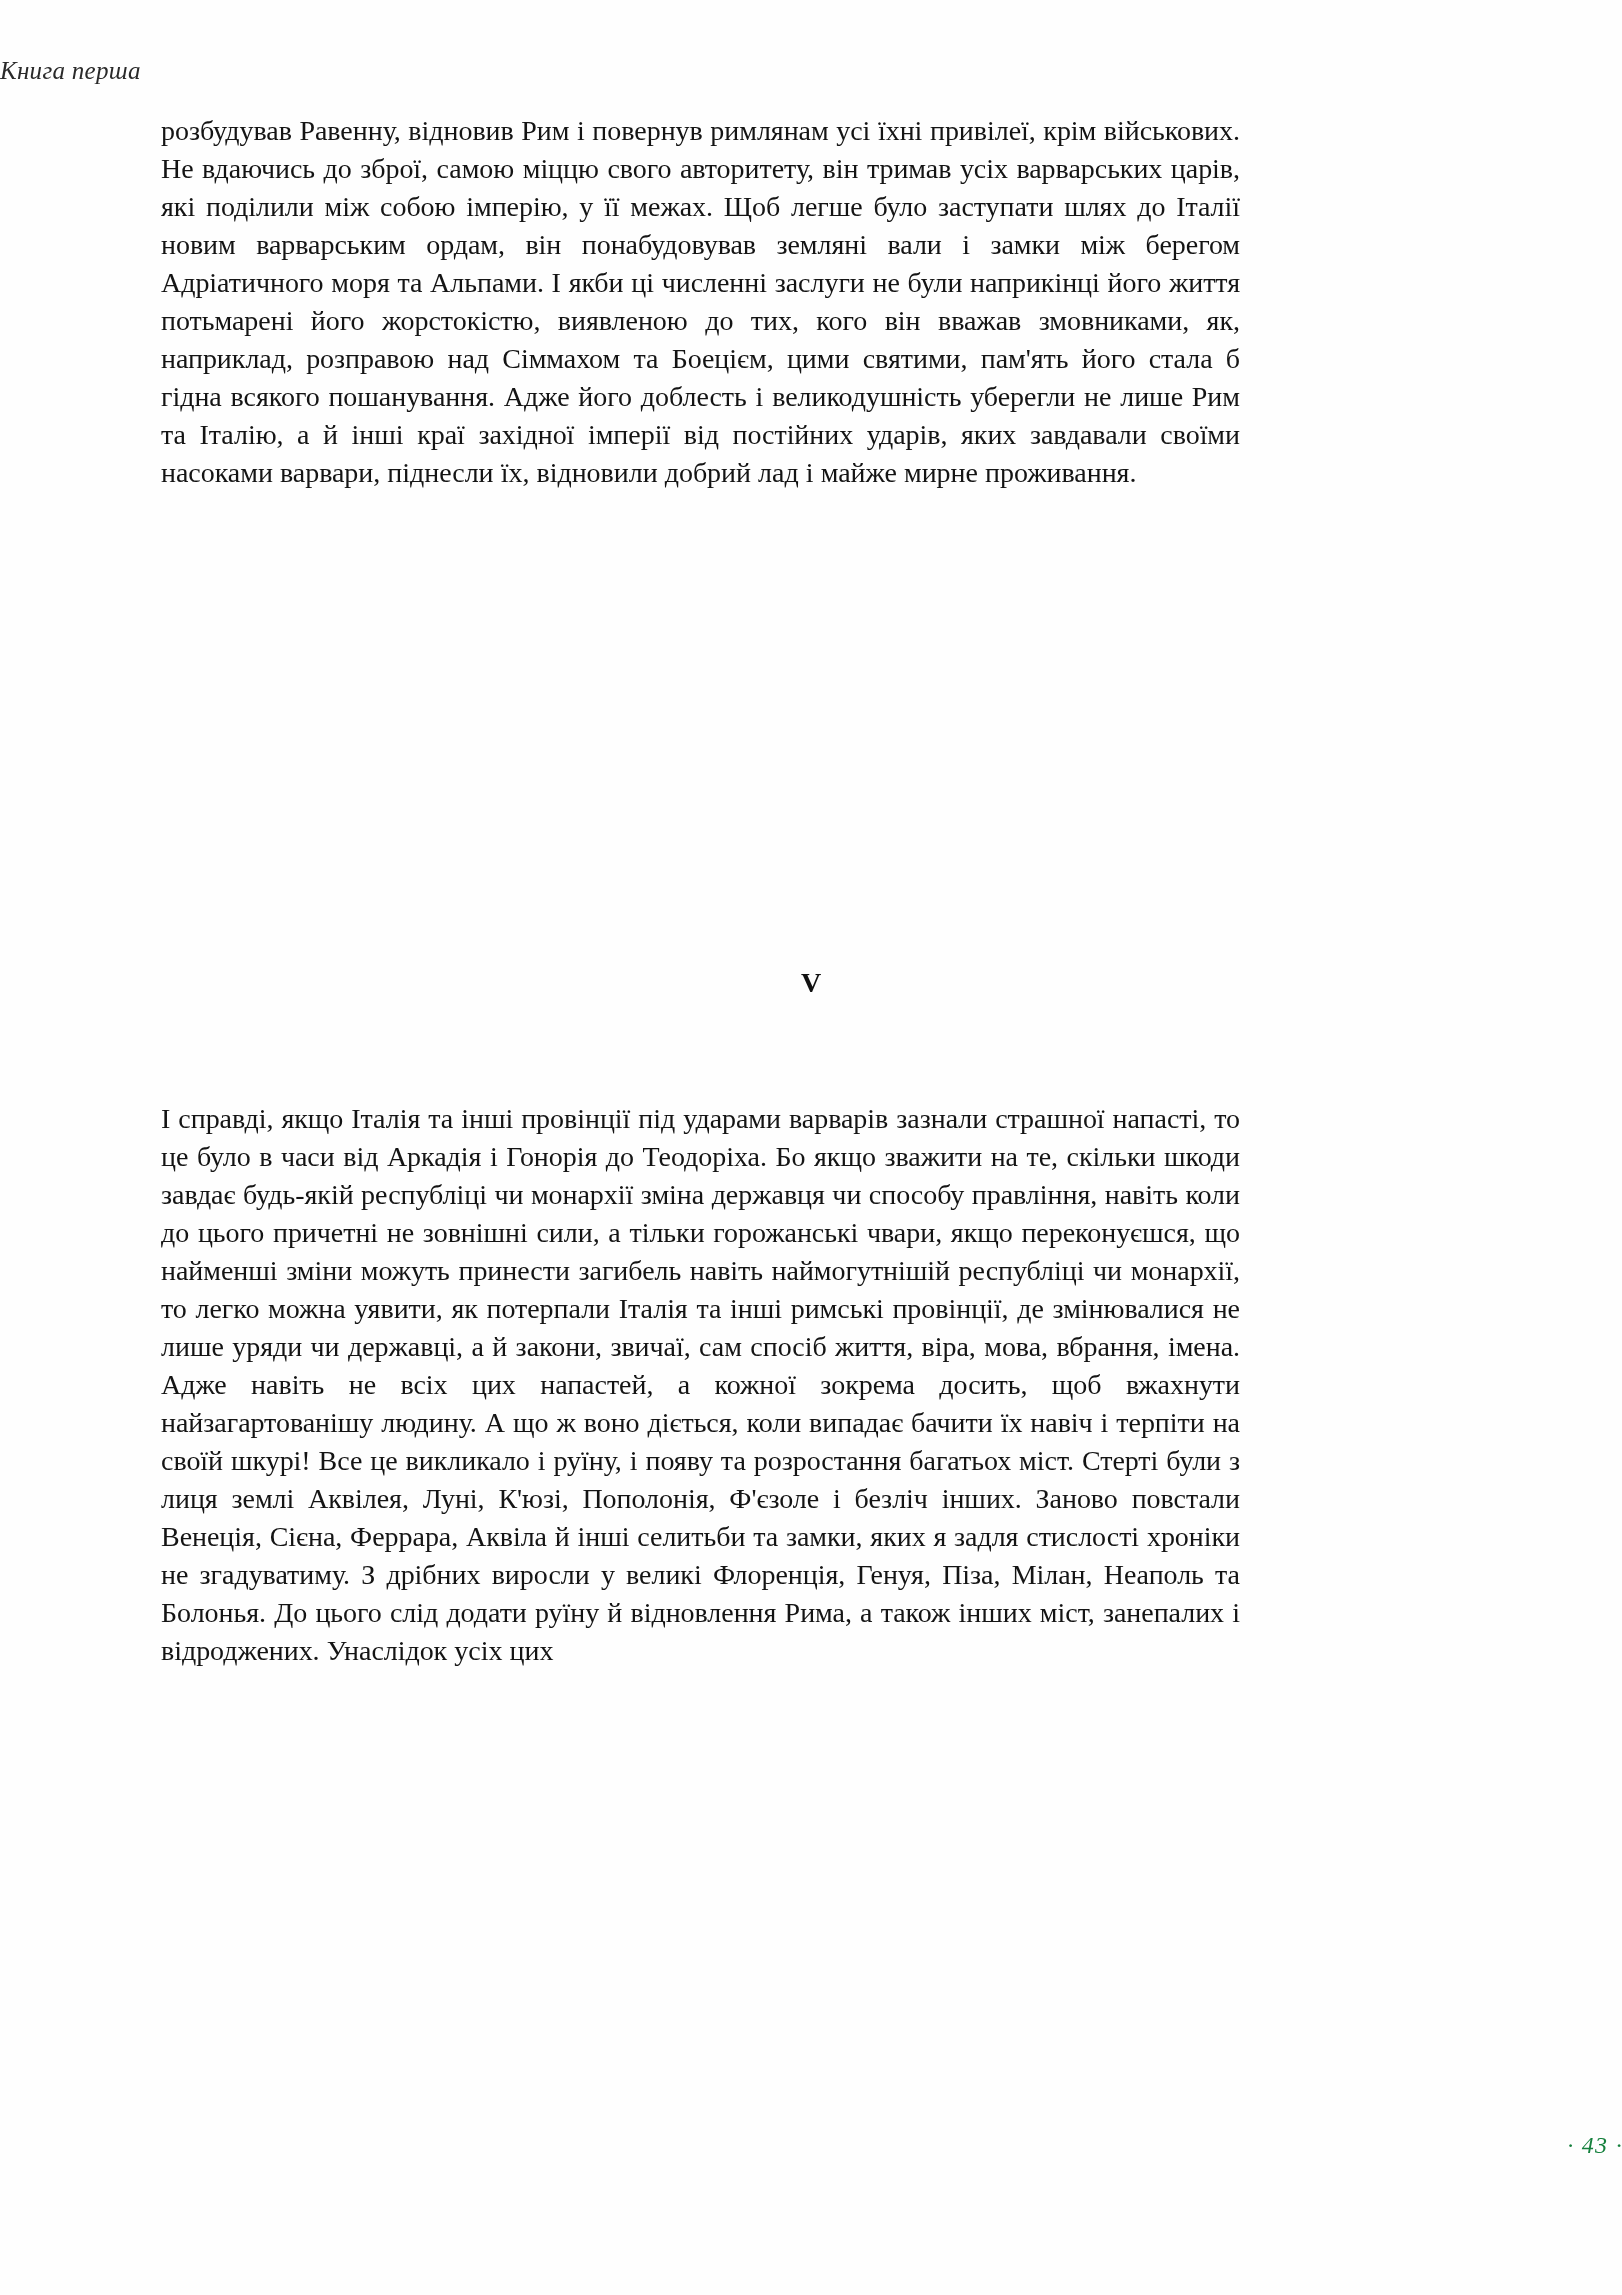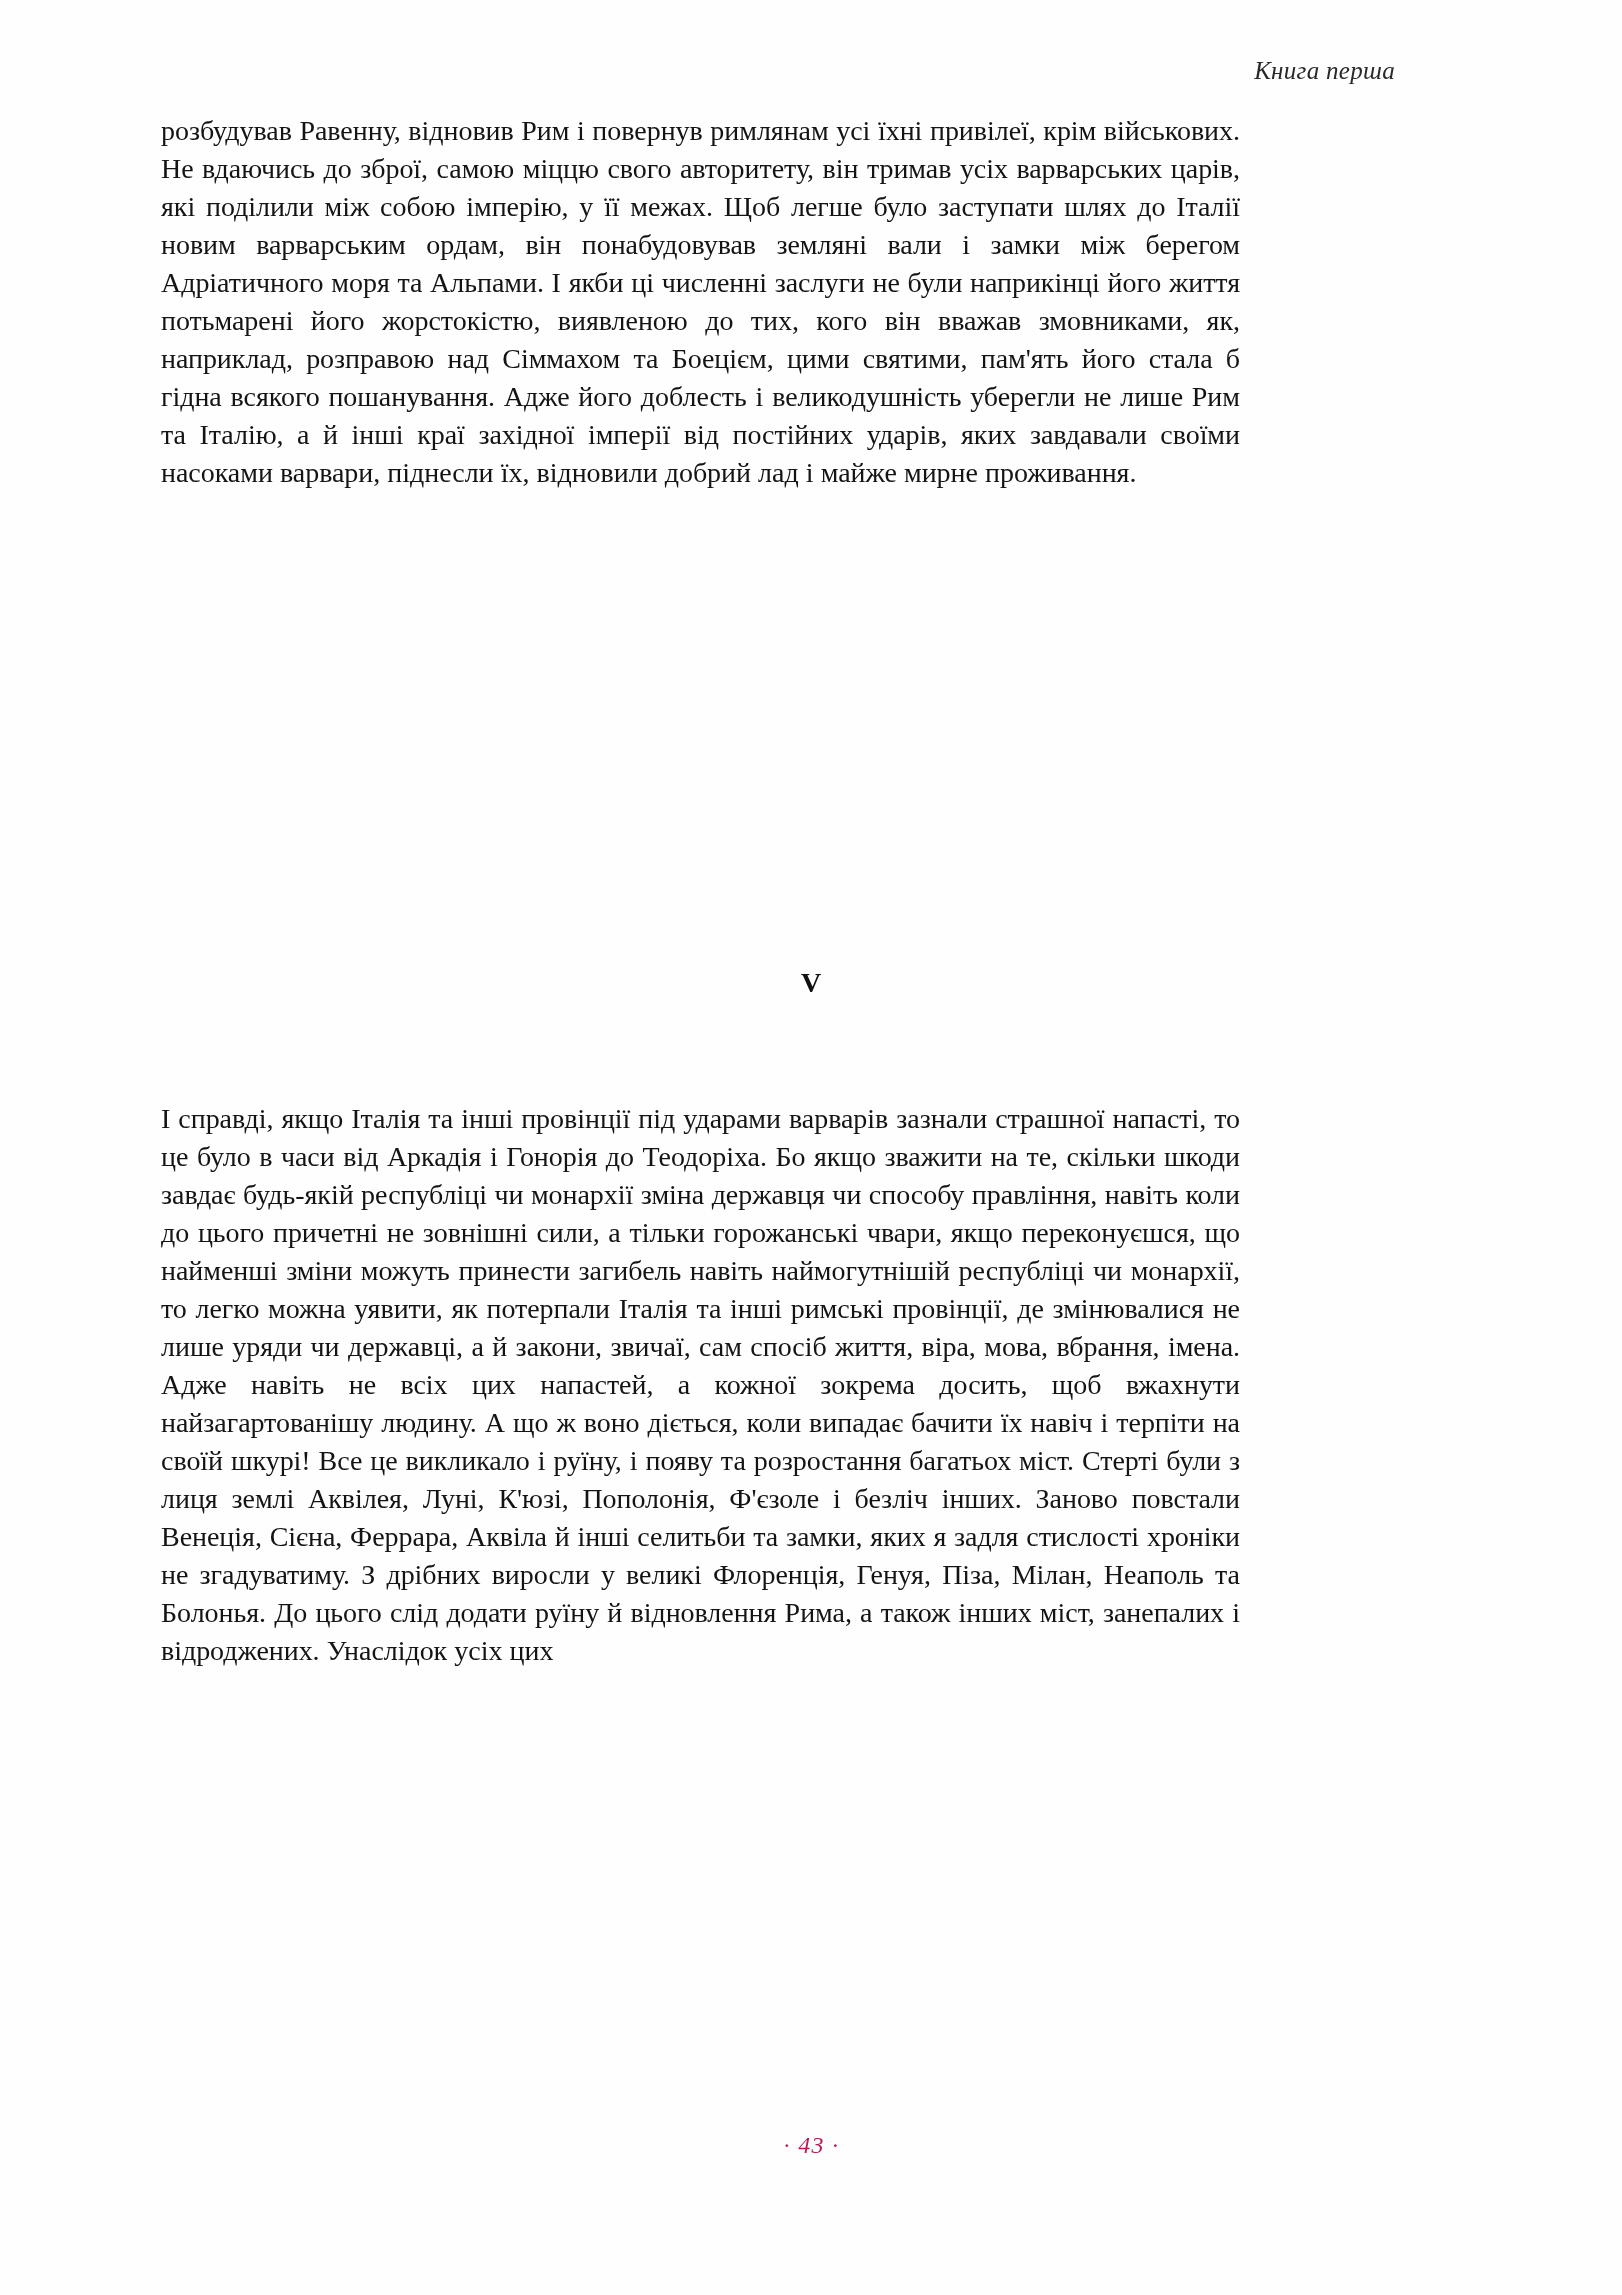--- a/index.html
+++ b/index.html
@@ -14,21 +14,21 @@
     background: #fefefe;
     overflow: hidden;
     font-family: "Liberation Serif", "DejaVu Serif", serif;
     color: #1a1a1a;
   }
   .running-head {
     position: absolute;
     top: 57px;
     left: 0;
     width: 1395px;
-    text-align: right;
+    text-align: left;
     font-style: italic;
     font-size: 25px;
     letter-spacing: 0.3px;
     color: #2a2a2a;
   }
   .text-block {
     position: absolute;
     top: 112px;
     left: 161px;
     width: 1079px;
@@ -64,24 +64,24 @@
     top: 1059px;
     left: 161px;
     width: 1079px;
     margin-top: 41px;
   }
   .page-number {
     position: absolute;
     top: 2132px;
     left: 0;
     width: 1623px;
-    text-align: center;
+    text-align: right;
     font-style: italic;
     font-size: 24px;
-    color: #be185d;
+    color: #15803d;
     letter-spacing: 1.3px;
   }
 </style>
 </head>
 <body>
 
 <div class="page">
 
   <div class="running-head">Книга перша</div>
 

